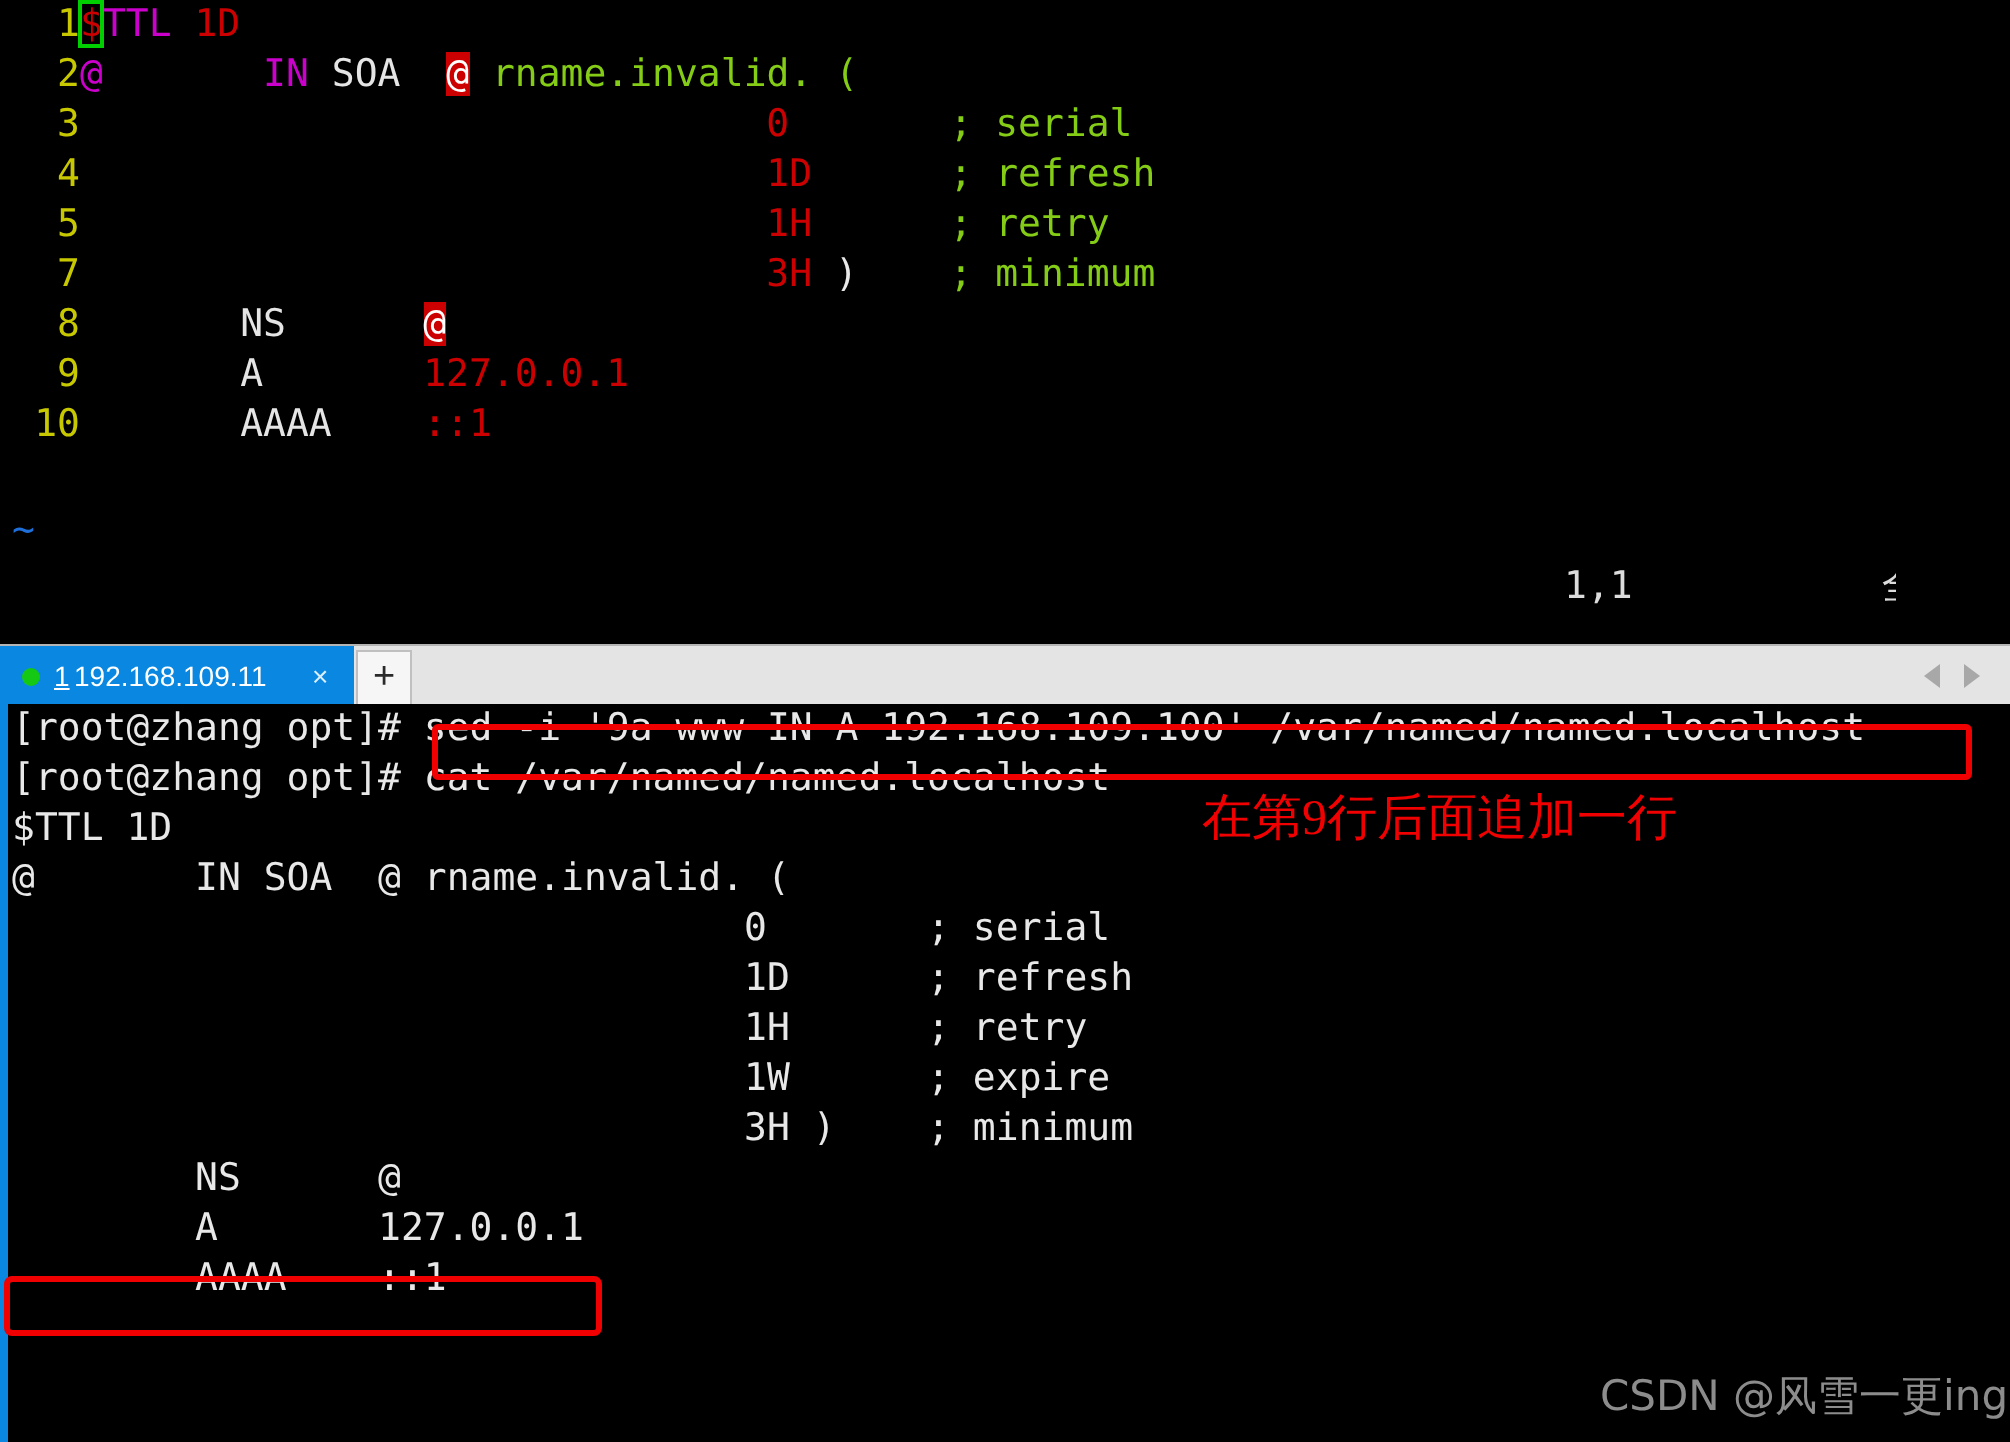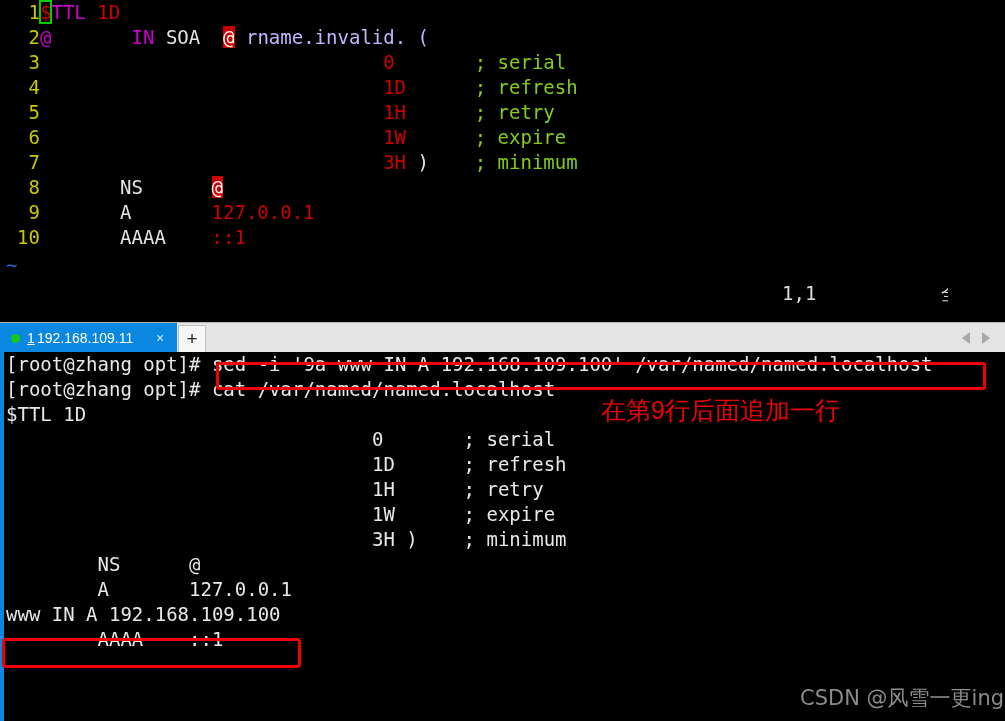--- a/index.html
+++ b/index.html
@@ -35,21 +35,21 @@
     display: inline-block;
     width: 40px;
     text-align: right;
     color: #c8c800;
     font-size: 19px;
   }
   .vim-body { display: inline; }
   .c-red     { color: #cc0000; }
   .c-magenta { color: #cc00cc; }
   .c-green   { color: #e5e5e5; }
-  .c-cyan    { color: #c4b5fd; }
+  .c-cyan    { color: #84cc16; }
   .c-blue    { color: #84cc16; }
   .c-white   { color: #e8e8e8; }
   .cursor-box {
     outline: 2px solid #00d000;
     outline-offset: -1px;
   }
   .rev-at {
     background: #cc0000;
     color: #ffffff;
   }
@@ -175,21 +175,21 @@
     width: 299px; height: 30px;
     border: 3px solid #f00000;
     border-radius: 4px;
     box-sizing: border-box;
     pointer-events: none;
   }
   #annot-cn {
     position: absolute;
     left: 601px; top: 396px;
     color: #f00000;
-    font-family: Liberation Sans, sans-serif;
+    font-family: Liberation Serif, serif;
     font-size: 25px;
     line-height: 28px;
     white-space: pre;
   }
   .term-cursor {
     display: inline-block;
     width: 11px;
     height: 20px;
     vertical-align: -4px;
     border: 2px solid #00d000;
@@ -208,21 +208,20 @@
 </head>
 <body>
 
 <div id="vim-pane">
   <div id="vim-lines">
       <div class="vim-line"><span class="vim-ln">1</span><span class="vim-body"><span class="c-red cursor-box">$</span><span class="c-magenta">TTL</span><span class="c-white"> </span><span class="c-red">1D</span></span></div>
       <div class="vim-line"><span class="vim-ln">2</span><span class="vim-body"><span class="c-magenta">@</span><span class="c-white">       </span><span class="c-magenta">IN</span><span class="c-white"> </span><span class="c-green">SOA</span><span class="c-white">  </span><span class="rev-at">@</span><span class="c-cyan"> rname.invalid. (</span></span></div>
       <div class="vim-line"><span class="vim-ln">3</span><span class="vim-body"><span class="c-white">                              </span><span class="c-red">0</span><span class="c-white">       </span><span class="c-blue">; serial</span></span></div>
       <div class="vim-line"><span class="vim-ln">4</span><span class="vim-body"><span class="c-white">                              </span><span class="c-red">1D</span><span class="c-white">      </span><span class="c-blue">; refresh</span></span></div>
       <div class="vim-line"><span class="vim-ln">5</span><span class="vim-body"><span class="c-white">                              </span><span class="c-red">1H</span><span class="c-white">      </span><span class="c-blue">; retry</span></span></div>
-      <div class="vim-line"><span class="vim-ln">6</span><span class="vim-body"><span class="c-white">                              </span><span class="c-red">1W</span><span class="c-white">      </span><span class="c-blue">; expire</span></span></div>
       <div class="vim-line"><span class="vim-ln">7</span><span class="vim-body"><span class="c-white">                              </span><span class="c-red">3H</span><span class="c-white"> )</span><span class="c-white">    </span><span class="c-blue">; minimum</span></span></div>
       <div class="vim-line"><span class="vim-ln">8</span><span class="vim-body"><span class="c-white">       </span><span class="c-green">NS</span><span class="c-white">      </span><span class="rev-at">@</span></span></div>
       <div class="vim-line"><span class="vim-ln">9</span><span class="vim-body"><span class="c-white">       </span><span class="c-green">A</span><span class="c-white">       </span><span class="c-red">127.0.0.1</span></span></div>
       <div class="vim-line"><span class="vim-ln">10</span><span class="vim-body"><span class="c-white">       </span><span class="c-green">AAAA</span><span class="c-white">    </span><span class="c-red">::1</span></span></div>
     </div>
   <div class="tilde">~</div>
   <div id="vim-status">
     <span class="pos">1,1</span>
     <span class="scope">全部</span>
   </div>
@@ -238,28 +237,28 @@
   <div id="tab-new">+</div>
   <div class="tab-arrow" id="tab-arrow-left"></div>
   <div class="tab-arrow" id="tab-arrow-right"></div>
 </div>
 
 <div id="term-pane">
   <div id="term-lines">
       <div class="term-line">[root@zhang opt]# sed -i '9a www IN A 192.168.109.100' /var/named/named.localhost</div>
       <div class="term-line">[root@zhang opt]# cat /var/named/named.localhost</div>
       <div class="term-line">$TTL 1D</div>
+      <div class="term-line">@       IN SOA  @ rname.invalid. (</div>
       <div class="term-line">                                0       ; serial</div>
       <div class="term-line">                                1D      ; refresh</div>
       <div class="term-line">                                1H      ; retry</div>
       <div class="term-line">                                1W      ; expire</div>
       <div class="term-line">                                3H )    ; minimum</div>
       <div class="term-line">        NS      @</div>
       <div class="term-line">        A       127.0.0.1</div>
-      <div class="term-line">www IN A 192.168.109.100</div>
       <div class="term-line">        AAAA    ::1</div>
     </div>
 </div>
 
 <div id="box-cmd"></div>
 <div id="box-www"></div>
 <div id="annot-cn">在第9行后面追加一行</div>
 <div id="watermark">CSDN @风雪一更ing</div>
 
 </body></html>

